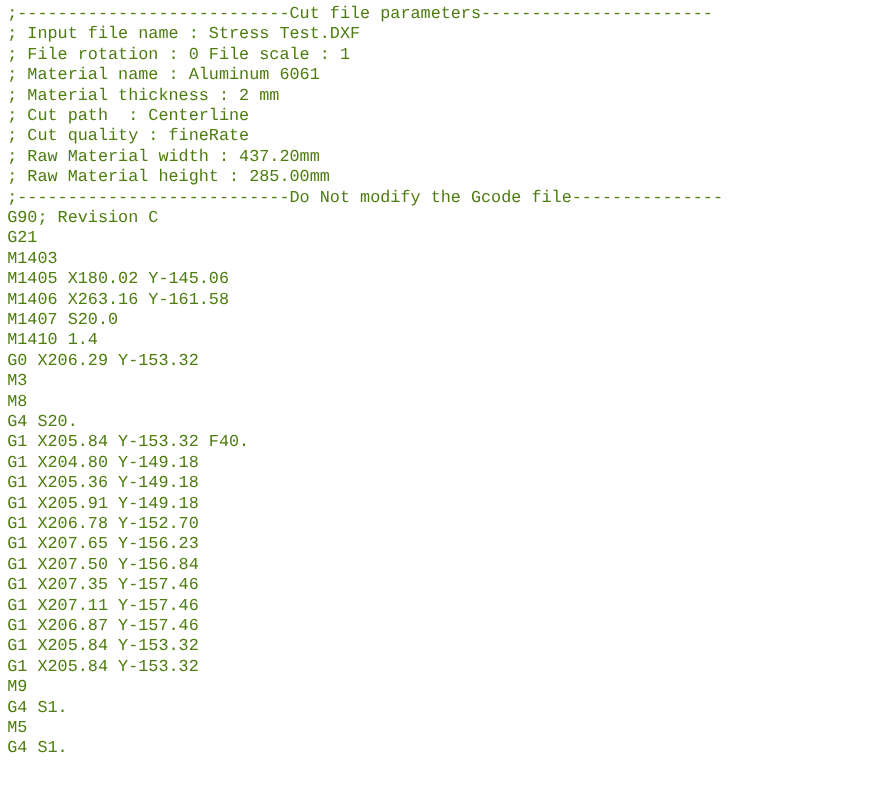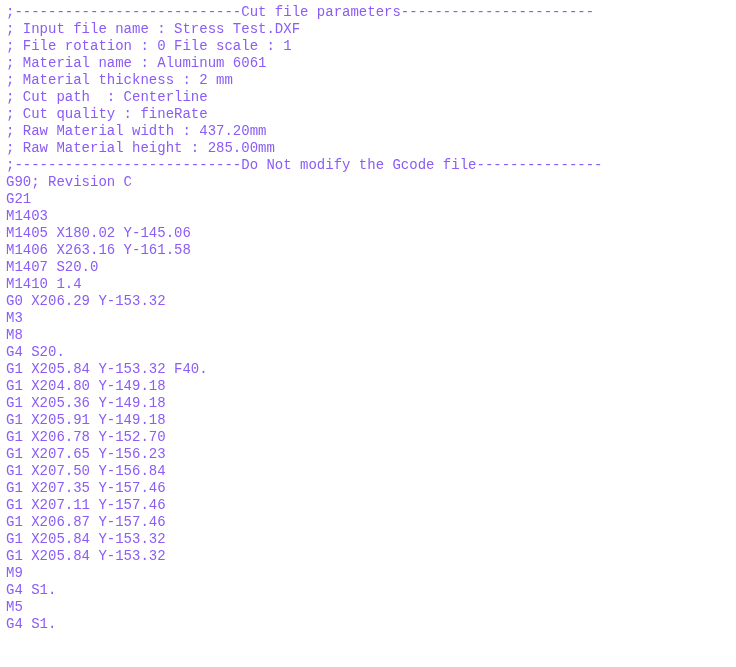--- a/index.html
+++ b/index.html
@@ -9,21 +9,21 @@
     height: 667px;
     background: #ffffff;
     overflow: hidden;
   }
   pre {
     margin: 0;
     padding: 4px 6px;
     font-family: Consolas, "Courier New", monospace;
     font-size: 14px;
     line-height: 17px;
-    color: #8b5cf6;
+    color: #4d7c0f;
     white-space: pre;
   }
 </style>
 </head>
 <body>
 
 <pre id="code-block"><span>;---------------------------Cut file parameters-----------------------</span>
 <span>; Input file name : Stress Test.DXF</span>
 <span>; File rotation : 0 File scale : 1</span>
 <span>; Material name : Aluminum 6061</span>

